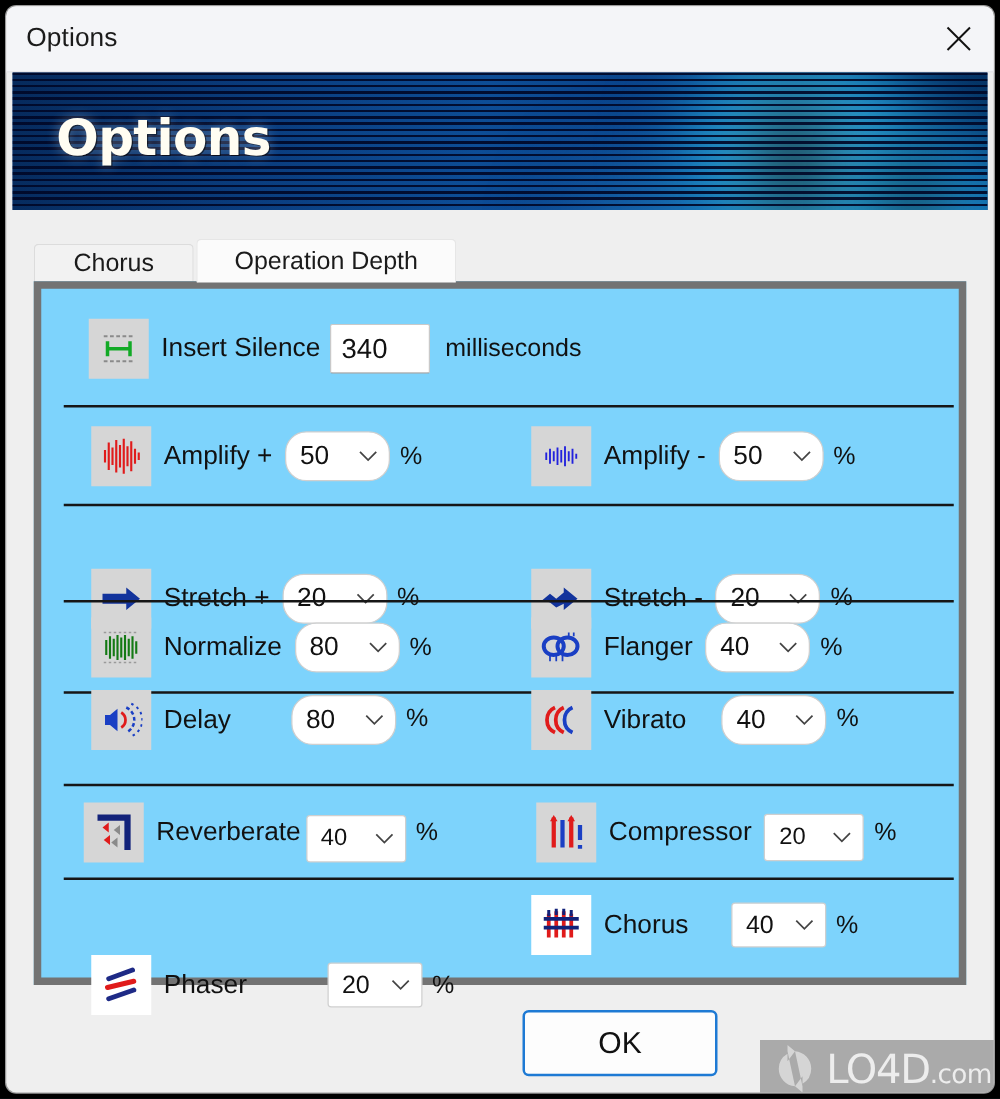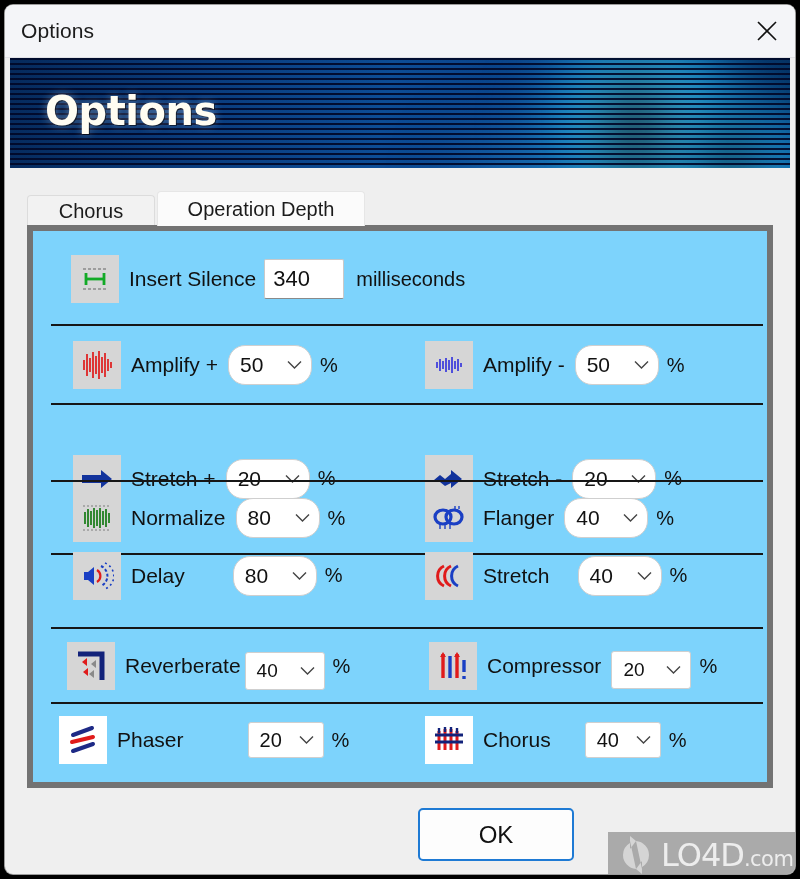--- a/index.html
+++ b/index.html
@@ -446,21 +446,21 @@
         <span class="pct">%</span>
       </div>
       <div class="cell" style="left:392px;">
         <div class="icon-box">
           <svg width="34" height="28" viewBox="0 0 34 28">
             <path d="M12 4 A11 11 0 0 0 12 24" fill="none" stroke="#e01b1b" stroke-width="3"></path>
             <path d="M19 4 A11 11 0 0 0 19 24" fill="none" stroke="#e01b1b" stroke-width="3"></path>
             <path d="M26 4 A11 11 0 0 0 26 24" fill="none" stroke="#1a3fc4" stroke-width="3"></path>
           </svg>
         </div>
-        <span class="lbl">Stretch</span>
+        <span class="lbl">Vibrato</span>
         <div class="combo lg" style="margin-left:28px;">
           <span class="val">40</span>
           <svg class="chev" width="15" height="9" viewBox="0 0 15 9">
               <polyline points="1,1 7.5,7.5 14,1" fill="none" stroke="#444" stroke-width="1.4"></polyline>
             </svg>
         </div>
         <span class="pct">%</span>
       </div>
     </div>
     <div class="sep" style="top:396px;"></div>
@@ -505,21 +505,21 @@
           <svg class="chev" width="15" height="9" viewBox="0 0 15 9">
               <polyline points="1,1 7.5,7.5 14,1" fill="none" stroke="#444" stroke-width="1.4"></polyline>
             </svg>
         </div>
         <span class="pct">%</span>
       </div>
     </div>
     <div class="sep" style="top:471px;"></div>
 
     <div class="row" style="top:473px; height:72px;">
-      <div class="cell" style="left:26px;">
+      <div class="cell" style="left:40px;margin-top:48px;">
         <div class="icon-box plain">
           <svg width="34" height="34" viewBox="0 0 34 34">
             <g stroke-linecap="round" stroke-width="4">
               <line x1="7" y1="12" x2="26" y2="5" stroke="#1e2a86"></line>
               <line x1="6" y1="19" x2="27" y2="14" stroke="#e01b1b"></line>
               <line x1="7" y1="28" x2="27" y2="21" stroke="#1e2a86"></line>
             </g>
           </svg>
         </div>
         <span class="lbl">Phaser</span>

